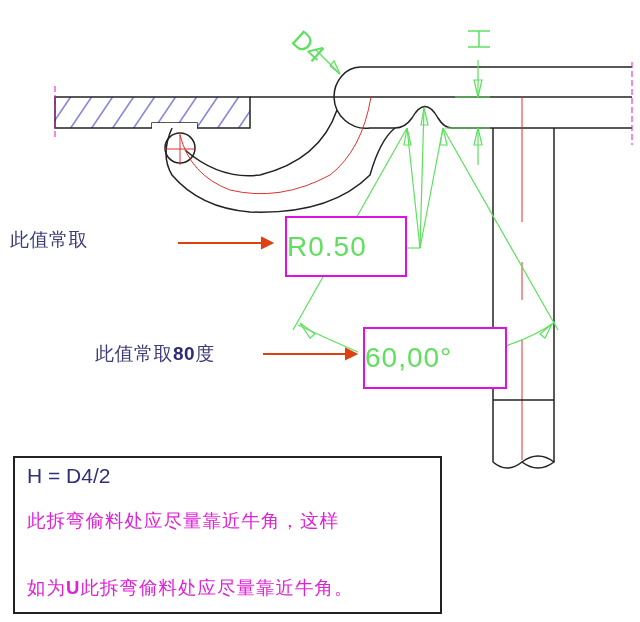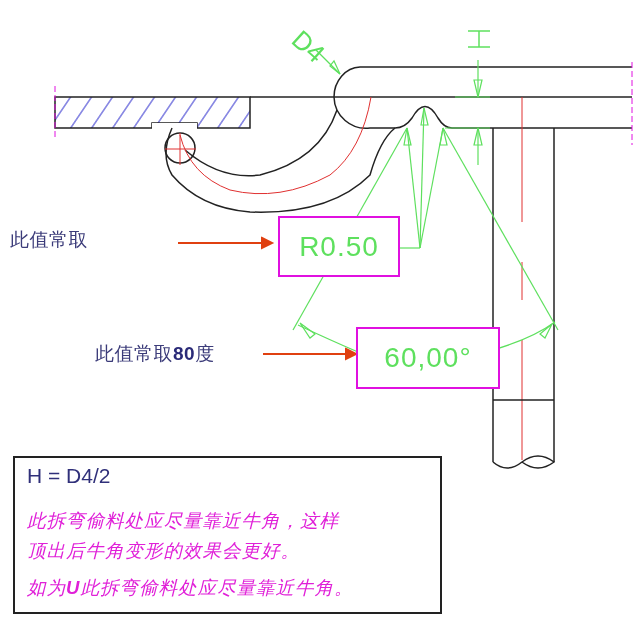--- a/index.html
+++ b/index.html
@@ -1,23 +1,23 @@
 <!DOCTYPE html>
 <html><head>
 <meta charset="utf-8">
 <style>
   html, body { margin: 0; padding: 0; background: #ffffff; }
   body { width: 640px; height: 622px; position: relative; overflow: hidden; font-family: "DejaVu Sans", sans-serif; }
   #drawing { position: absolute; left: 0; top: 0; }
   .note { position: absolute; color: #3c3c7a; font-size: 19px; line-height: 27px; letter-spacing: 0.5px; }
   .note b { color: #2a2a78; font-family: "Liberation Sans", sans-serif; font-weight: bold; }
-  .dim-box { position: absolute; border: 2px solid #e010e0; box-sizing: border-box; background: #fff; color: #5ee05e; font-family: "Liberation Sans", sans-serif; font-size: 28px; display: flex; align-items: center; justify-content: center; letter-spacing: 1px; }
+  .dim-box { position: absolute; border: 2px solid #e010e0; box-sizing: border-box; background: #fff; color: #5ee05e; font-family: "Liberation Sans", sans-serif; font-size: 28px; display: flex; align-items: center; justify-content: flex-start; letter-spacing: 1px; margin-left: 7px; }
   .info-box { position: absolute; left: 13px; top: 456px; width: 429px; height: 158px; border: 2px solid #222; box-sizing: border-box; background: #fff; }
   .info-formula { position: absolute; left: 12px; top: 6px; color: #30307a; font-family: "Liberation Sans", sans-serif; font-size: 21px; }
-  .info-line { position: absolute; left: 12px; color: #e020d8; font-size: 18.5px; letter-spacing: 1px; white-space: nowrap; font-style: italic; }
+  .info-line { position: absolute; left: 12px; color: #e020d8; font-size: 18.5px; letter-spacing: 1px; white-space: nowrap; }
   .info-line b { font-family: "Liberation Sans", sans-serif; font-weight: bold; }
 </style>
 </head>
 <body>
 
 <svg id="drawing" width="640" height="622" viewBox="0 0 640 622" xmlns="http://www.w3.org/2000/svg">
   <defs>
     <pattern id="hatch" patternUnits="userSpaceOnUse" width="21" height="31" patternTransform="skewX(-34)">
       <line x1="10" y1="0" x2="10" y2="31" stroke="#3a3ad0" stroke-width="1.2"></line>
     </pattern>
@@ -108,17 +108,16 @@
   <div>此值常取</div>
 </div>
 
 <div class="note" style="left:95px; top:340px;">
   <span>此值常取</span><b>80</b><span>度</span>
 </div>
 
 <div class="info-box">
   <div class="info-formula">H = D4/2</div>
   <div class="info-line" style="top:50px;">此拆弯偷料处应尽量靠近牛角，这样</div>
-  <div class="info-line" style="top:80px;">顶出后牛角变形的效果会更好。</div>
   <div class="info-line" style="top:117px;">
     <span>如为</span><b>U</b><span>此拆弯偷料处应尽量靠近牛角。</span>
   </div>
 </div>
 
 </body></html>

